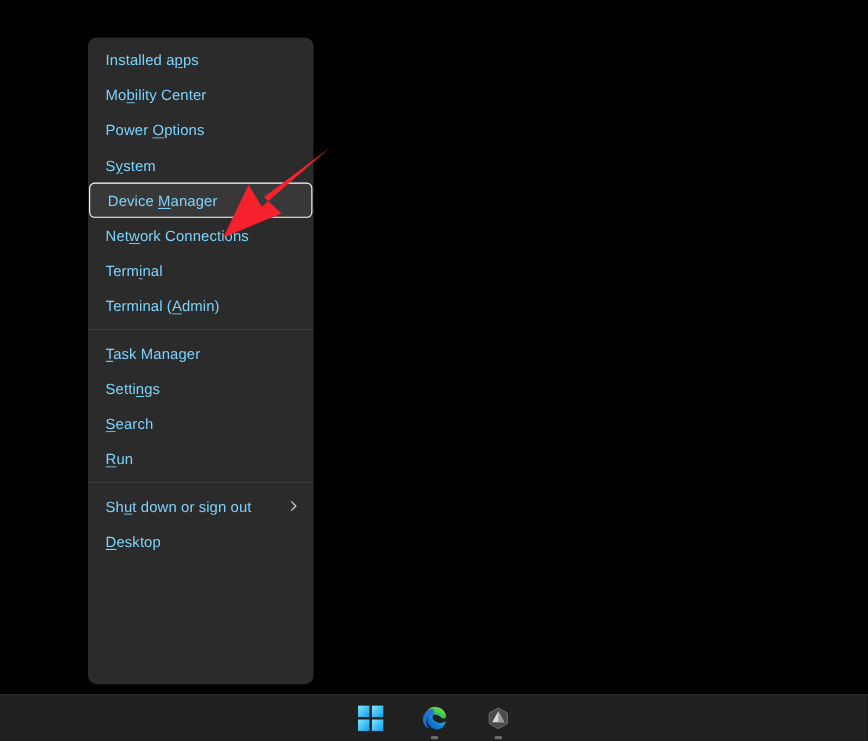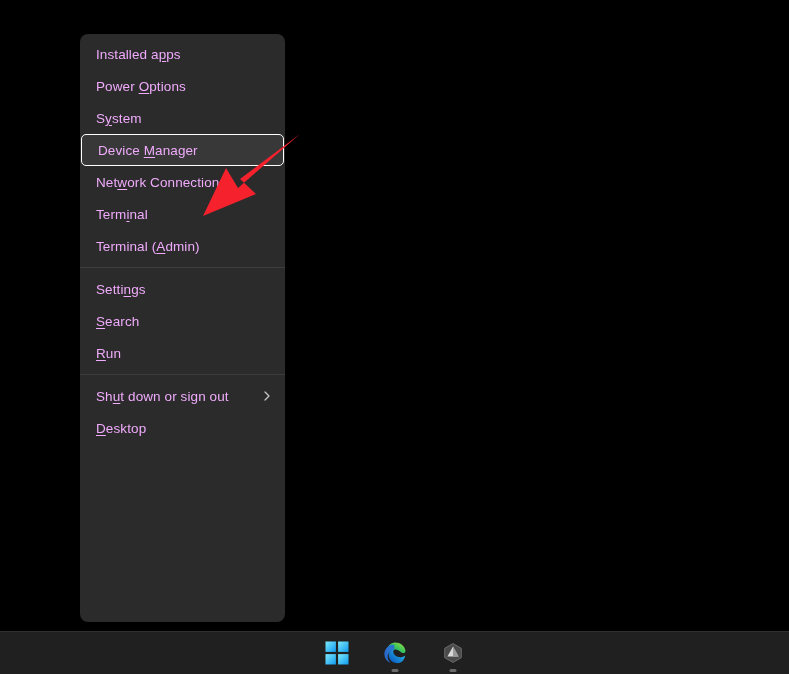--- a/index.html
+++ b/index.html
@@ -40,21 +40,21 @@
   .menu-group {
     padding: 0;
   }
 
   .menu-item {
     position: relative;
     height: 32px;
     display: flex;
     align-items: center;
     padding: 0 12px 0 16px;
-    color: #f0abfc;
+    color: #7dd3fc;
     font-size: 13.5px;
     letter-spacing: 0.1px;
     box-sizing: border-box;
     cursor: default;
     white-space: nowrap;
   }
   .menu-item .label {
     flex: 1 1 auto;
     overflow: hidden;
     text-overflow: ellipsis;
@@ -143,40 +143,46 @@
 <body>
 
 <div id="desktop"></div>
 
 <div id="winx-menu">
     <div class="menu-group">
       <div class="menu-item">
         <span class="label">Installed a<u>p</u>ps</span>
       </div>
       <div class="menu-item">
+        <span class="label">Mo<u>b</u>ility Center</span>
+      </div>
+      <div class="menu-item">
         <span class="label">Power <u>O</u>ptions</span>
       </div>
       <div class="menu-item">
         <span class="label">S<u>y</u>stem</span>
       </div>
       <div class="menu-item focused">
         <span class="label">Device <u>M</u>anager</span>
       </div>
       <div class="menu-item">
         <span class="label">Net<u>w</u>ork Connections</span>
       </div>
       <div class="menu-item">
         <span class="label">Term<u>i</u>nal</span>
       </div>
       <div class="menu-item">
         <span class="label">Terminal (<u>A</u>dmin)</span>
       </div>
     </div>
     <div class="separator"></div>
     <div class="menu-group">
+      <div class="menu-item">
+        <span class="label"><u>T</u>ask Manager</span>
+      </div>
       <div class="menu-item">
         <span class="label">Setti<u>n</u>gs</span>
       </div>
       <div class="menu-item">
         <span class="label"><u>S</u>earch</span>
       </div>
       <div class="menu-item">
         <span class="label"><u>R</u>un</span>
       </div>
     </div>

